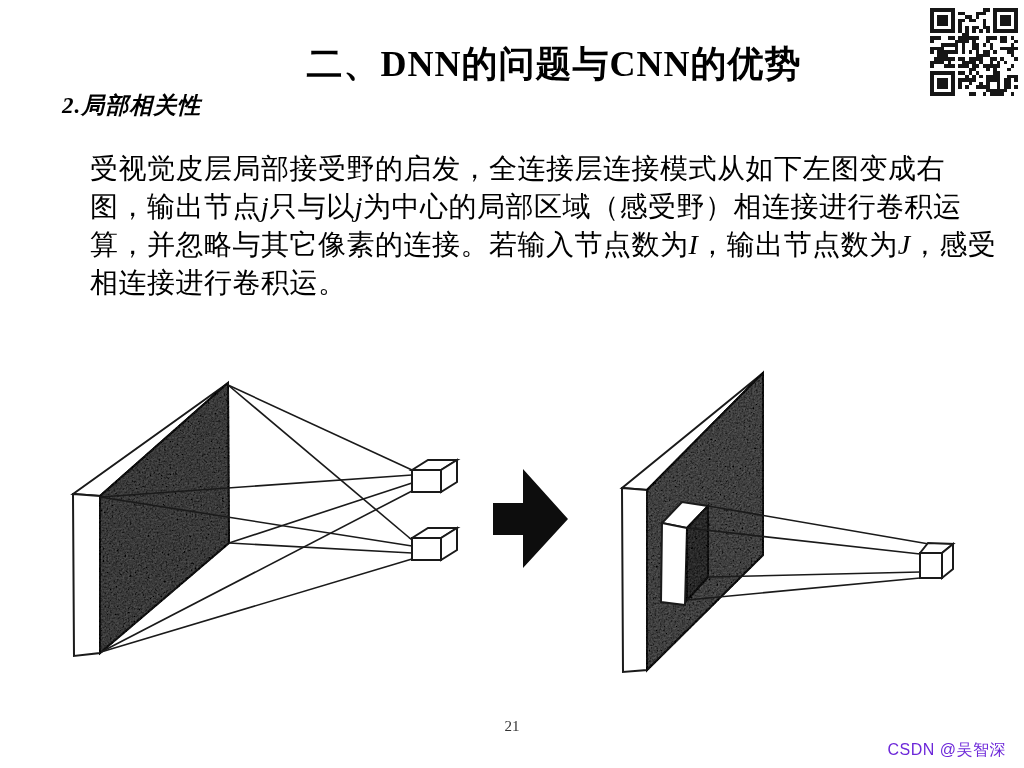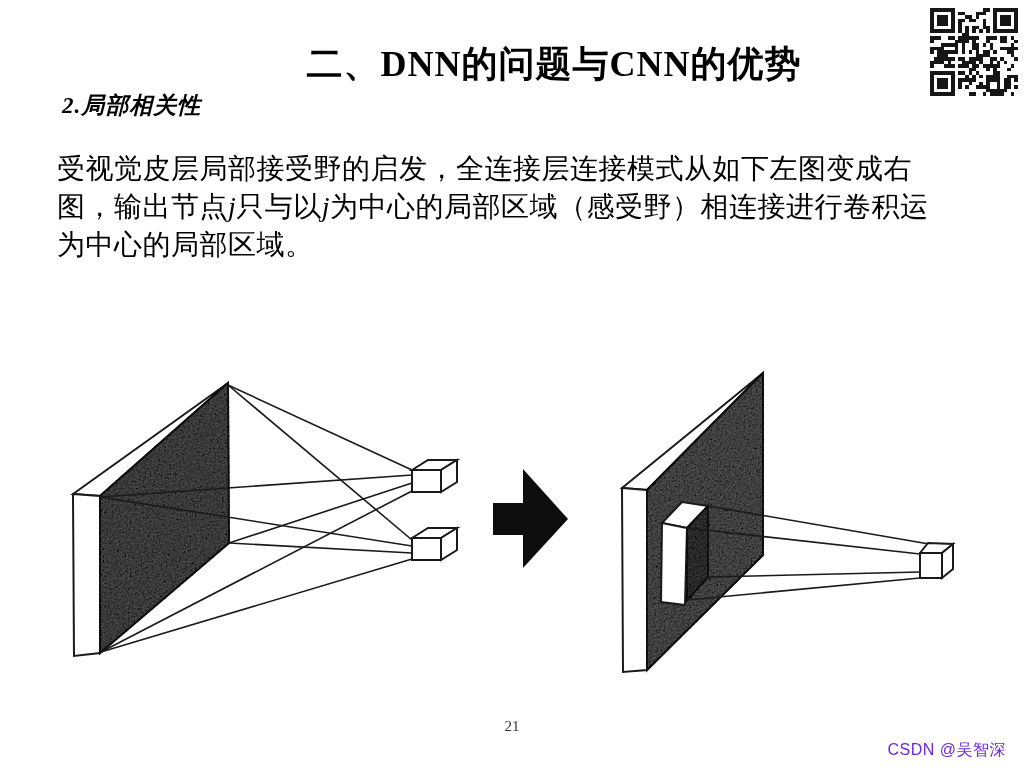--- a/index.html
+++ b/index.html
@@ -15,21 +15,21 @@
     padding-left:42px;
   }
   .subtitle{
     position:absolute;top:90px;left:62px;
     font-size:23px;font-style:italic;color:#000;letter-spacing:1px;font-weight:bold;
   }
   .paragraph{
     position:absolute;top:150px;left:57px;width:935px;
     font-size:28px;line-height:38px;color:#000;
   }
-  .paragraph .pline{white-space:nowrap;letter-spacing:0.5px;}
+  .paragraph .pline{white-space:nowrap;letter-spacing:0.5px;margin-left:33px;}
   .paragraph i{font-style:italic;font-family:"Liberation Serif","DejaVu Serif",serif;}
   .figure-svg{
     position:absolute;top:0;left:0;width:1024px;height:768px;
     pointer-events:none;
   }
   .qr{
     position:absolute;top:8px;left:930px;width:88px;height:88px;
   }
   .qr svg{width:88px;height:88px;display:block;}
   .page-number{
@@ -44,21 +44,22 @@
 </style>
 </head>
 <body>
 
 <div class="title">二、DNN的问题与CNN的优势</div>
 <div class="subtitle">2.局部相关性</div>
 
 <div class="paragraph">
   <div class="pline">受视觉皮层局部接受野的启发，全连接层连接模式从如下左图变成右</div>
   <div class="pline">图，输出节点<i>j</i>只与以<i>j</i>为中心的局部区域（感受野）相连接进行卷积运</div>
-  <div class="pline">为中心的局部区域。</div>
+  <div class="pline">算，并忽略与其它像素的连接。若输入节点数为<i>I</i>，输出节点数为<i>J</i>，感受</div>
+  <div class="pline">相连接进行卷积运。</div>
 </div>
 
 <svg class="figure-svg" viewBox="0 0 1024 768" aria-hidden="true">
   <defs>
     <filter id="grain" x="-5%" y="-5%" width="110%" height="110%">
       <feTurbulence type="fractalNoise" baseFrequency="0.55" numOctaves="3" stitchTiles="stitch" result="t"></feTurbulence>
       <feColorMatrix in="t" type="matrix" values="0 0 0 0 0  0 0 0 0 0  0 0 0 0 0  0.9 0.9 0.9 0 -0.9" result="a"></feColorMatrix>
       <feComposite in="a" in2="SourceGraphic" operator="in" result="spots"></feComposite>
       <feMerge>
           <feMergeNode in="SourceGraphic"></feMergeNode>

